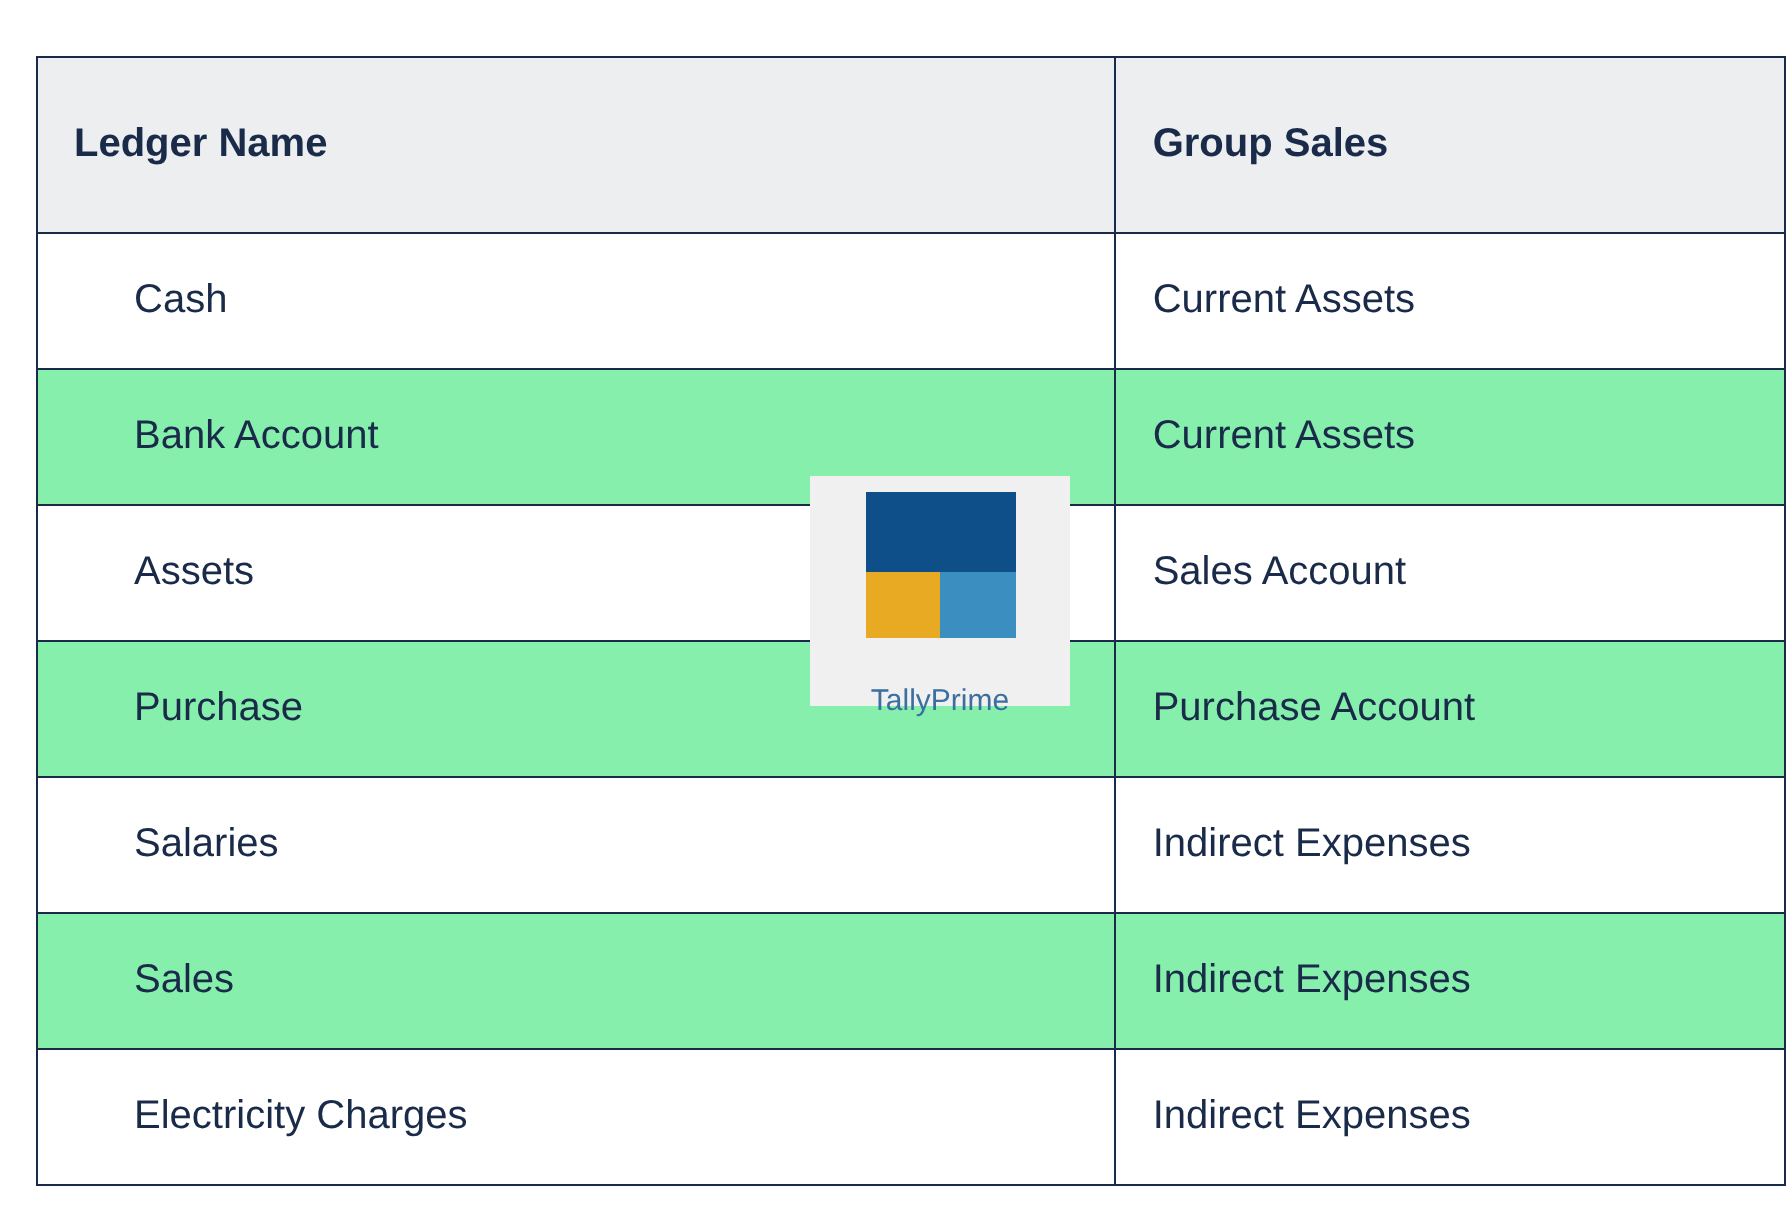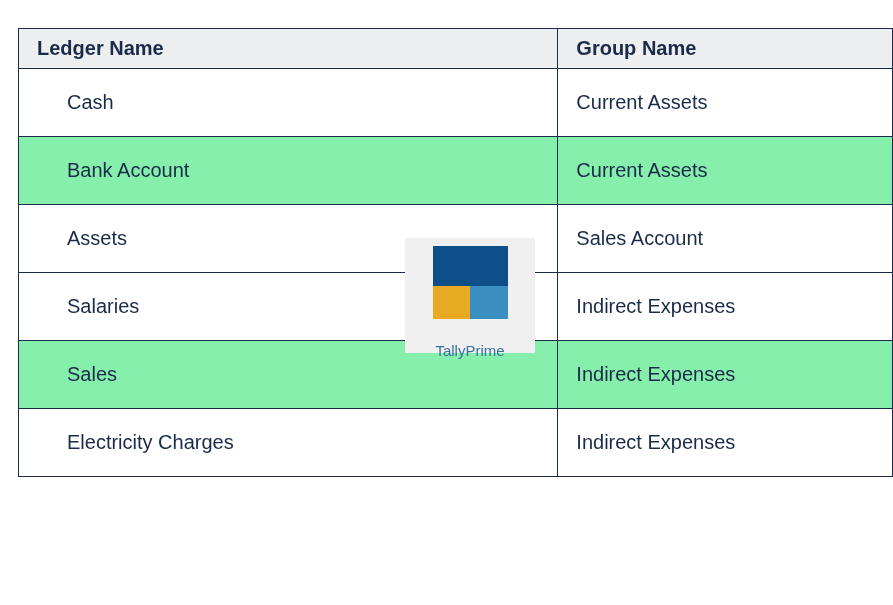--- a/index.html
+++ b/index.html
@@ -23,21 +23,21 @@
       border: 1px solid #1a2b4a;
       text-align: left;
       padding: 22px 18px;
       font-size: 20px;
       color: #1a2b4a;
     }
     th {
       background: #eceef0;
       font-weight: bold;
       color: #1a2b4a;
-      padding: 8px 18px;
+      padding: 32px 18px;
     }
     td.col1 {
       width: 540px;
       padding-left: 48px;
     }
     td.col2 {
       width: 335px;
     }
     tr.striped td {
       background: #86efac;
@@ -85,35 +85,39 @@
       font-family: Arial, sans-serif;
     }
   </style>
 </head>
 <body>
 
 <table>
   <thead>
     <tr>
       <th class="col1">Ledger Name</th>
-      <th class="col2">Group Name</th>
+      <th class="col2">Group Sales</th>
     </tr>
   </thead>
   <tbody>
     <tr class="plain">
       <td class="col1">Cash</td>
       <td class="col2">Current Assets</td>
     </tr>
     <tr class="striped">
       <td class="col1">Bank Account</td>
       <td class="col2">Current Assets</td>
     </tr>
     <tr class="plain">
       <td class="col1">Assets</td>
       <td class="col2">Sales Account</td>
+    </tr>
+    <tr class="striped">
+      <td class="col1">Purchase</td>
+      <td class="col2">Purchase Account</td>
     </tr>
     <tr class="plain">
       <td class="col1">Salaries</td>
       <td class="col2">Indirect Expenses</td>
     </tr>
     <tr class="striped">
       <td class="col1">Sales</td>
       <td class="col2">Indirect Expenses</td>
     </tr>
     <tr class="plain">

